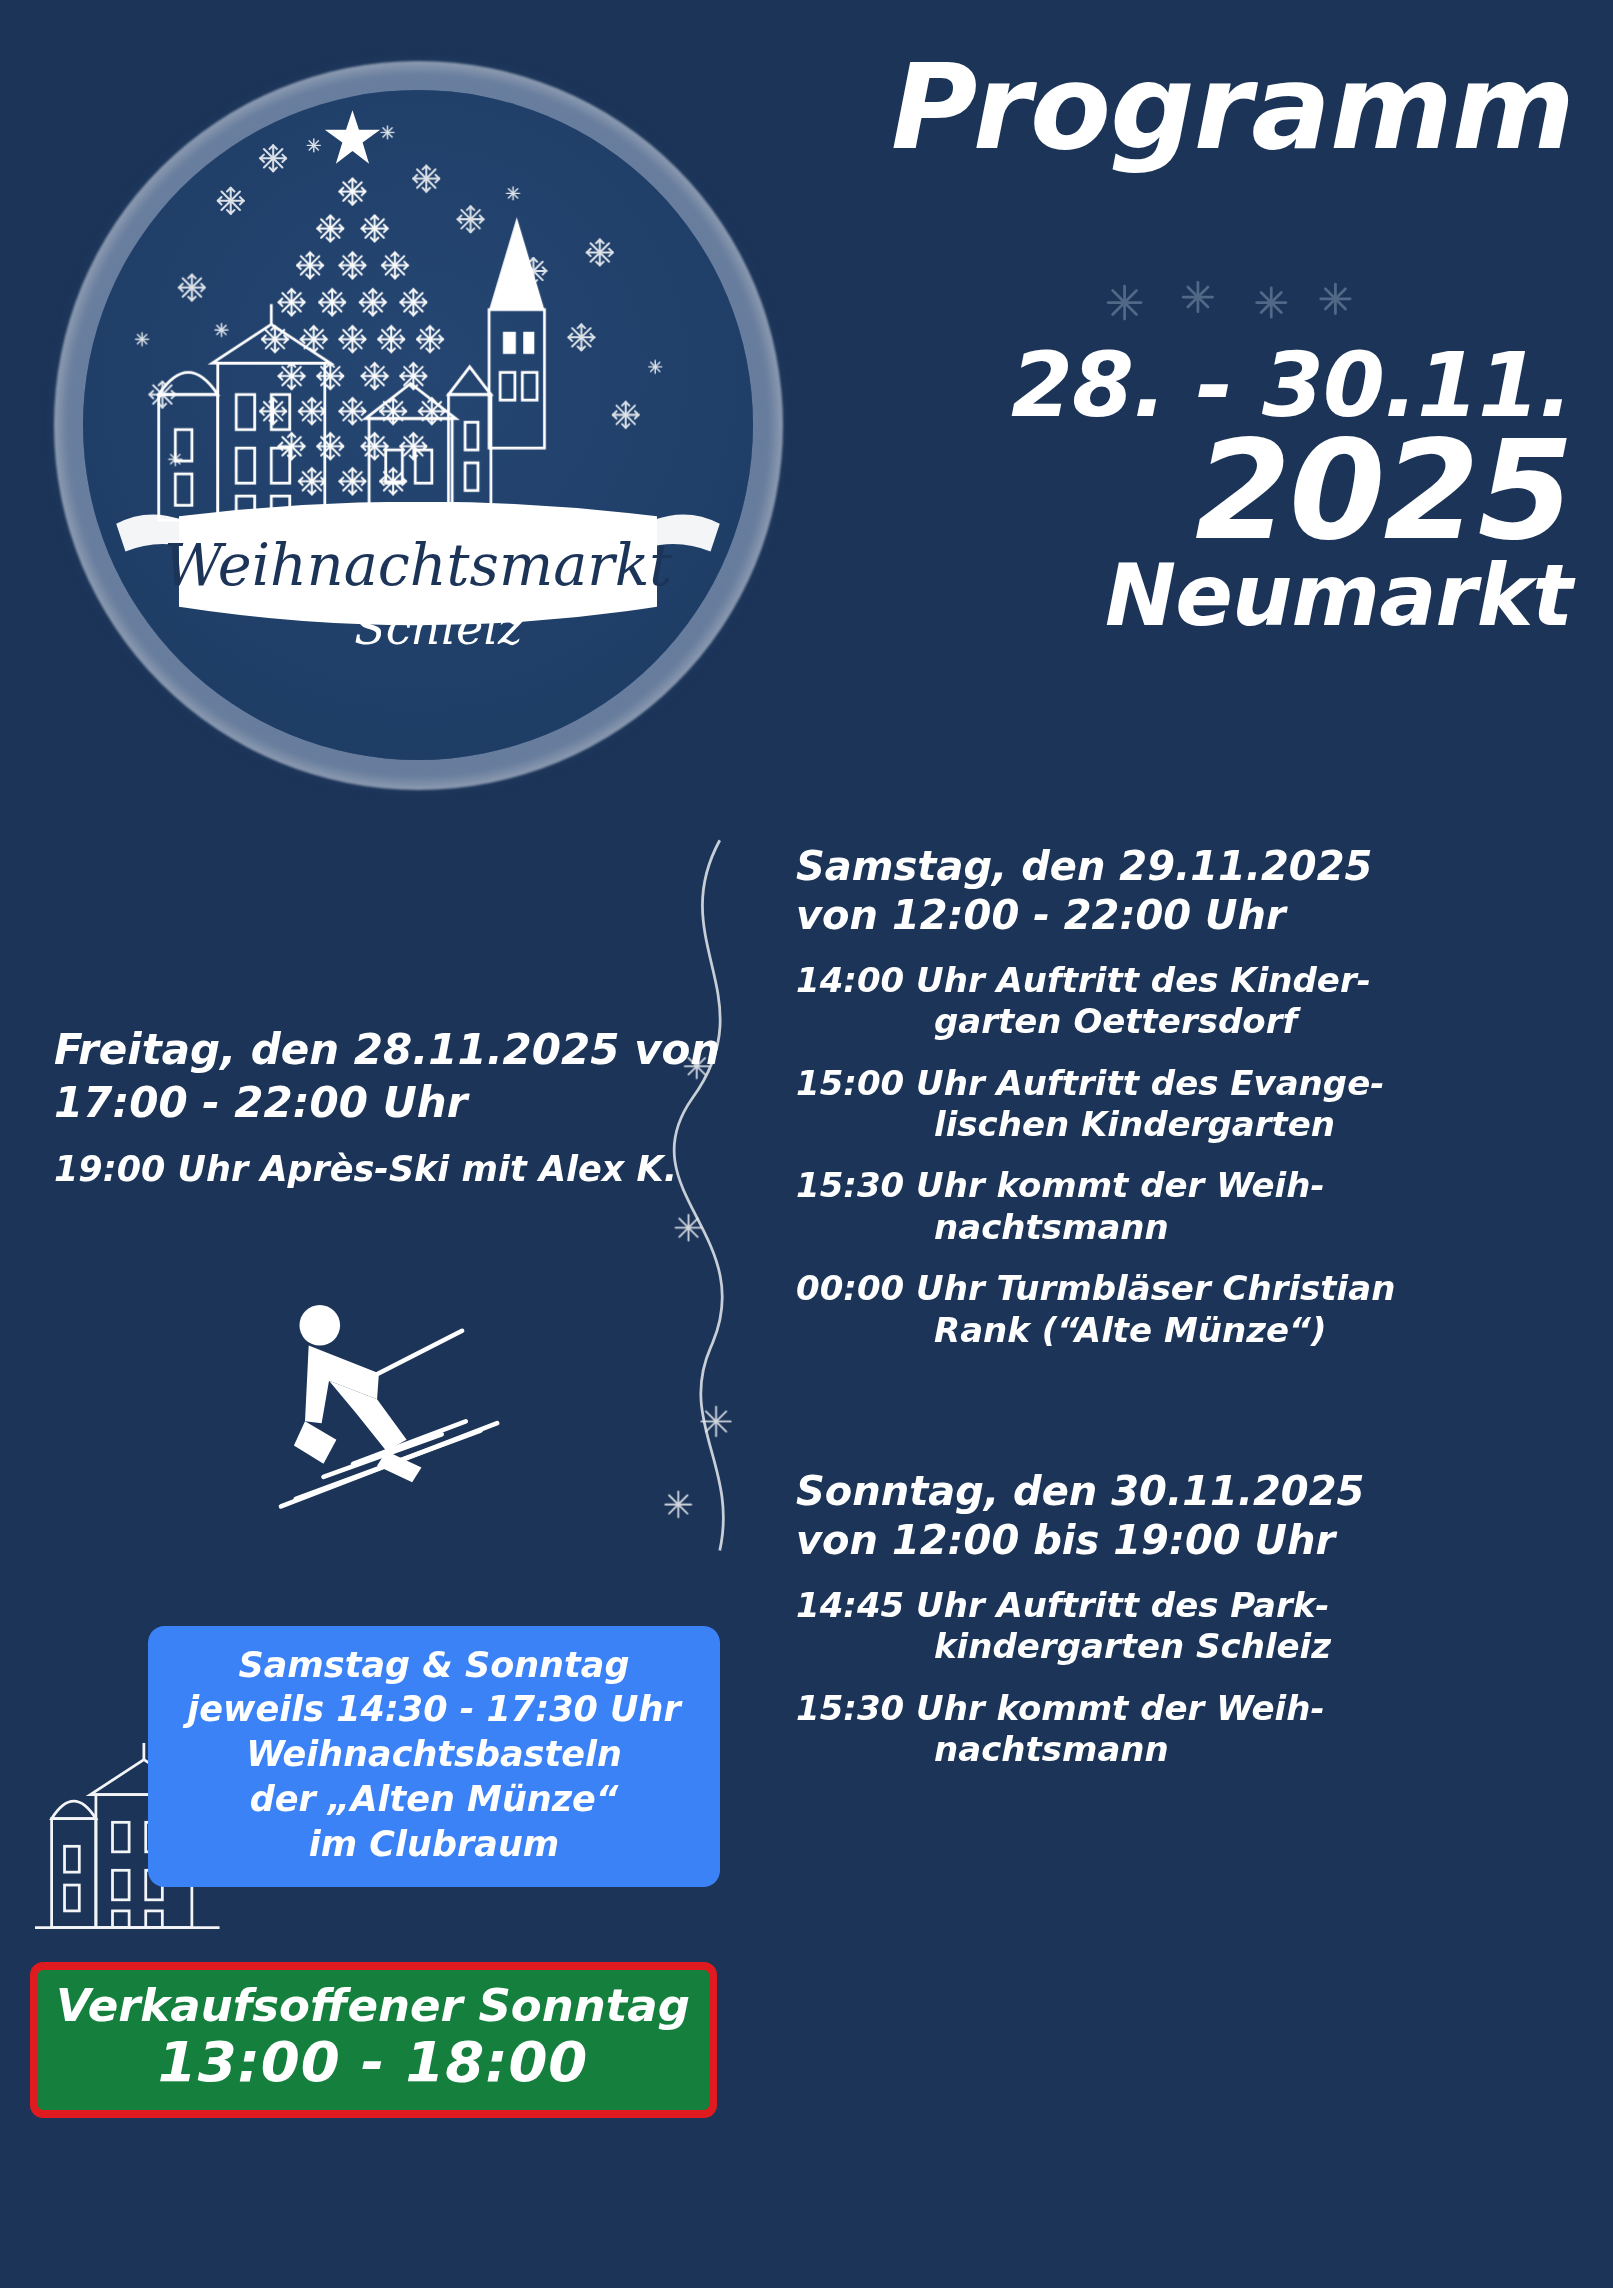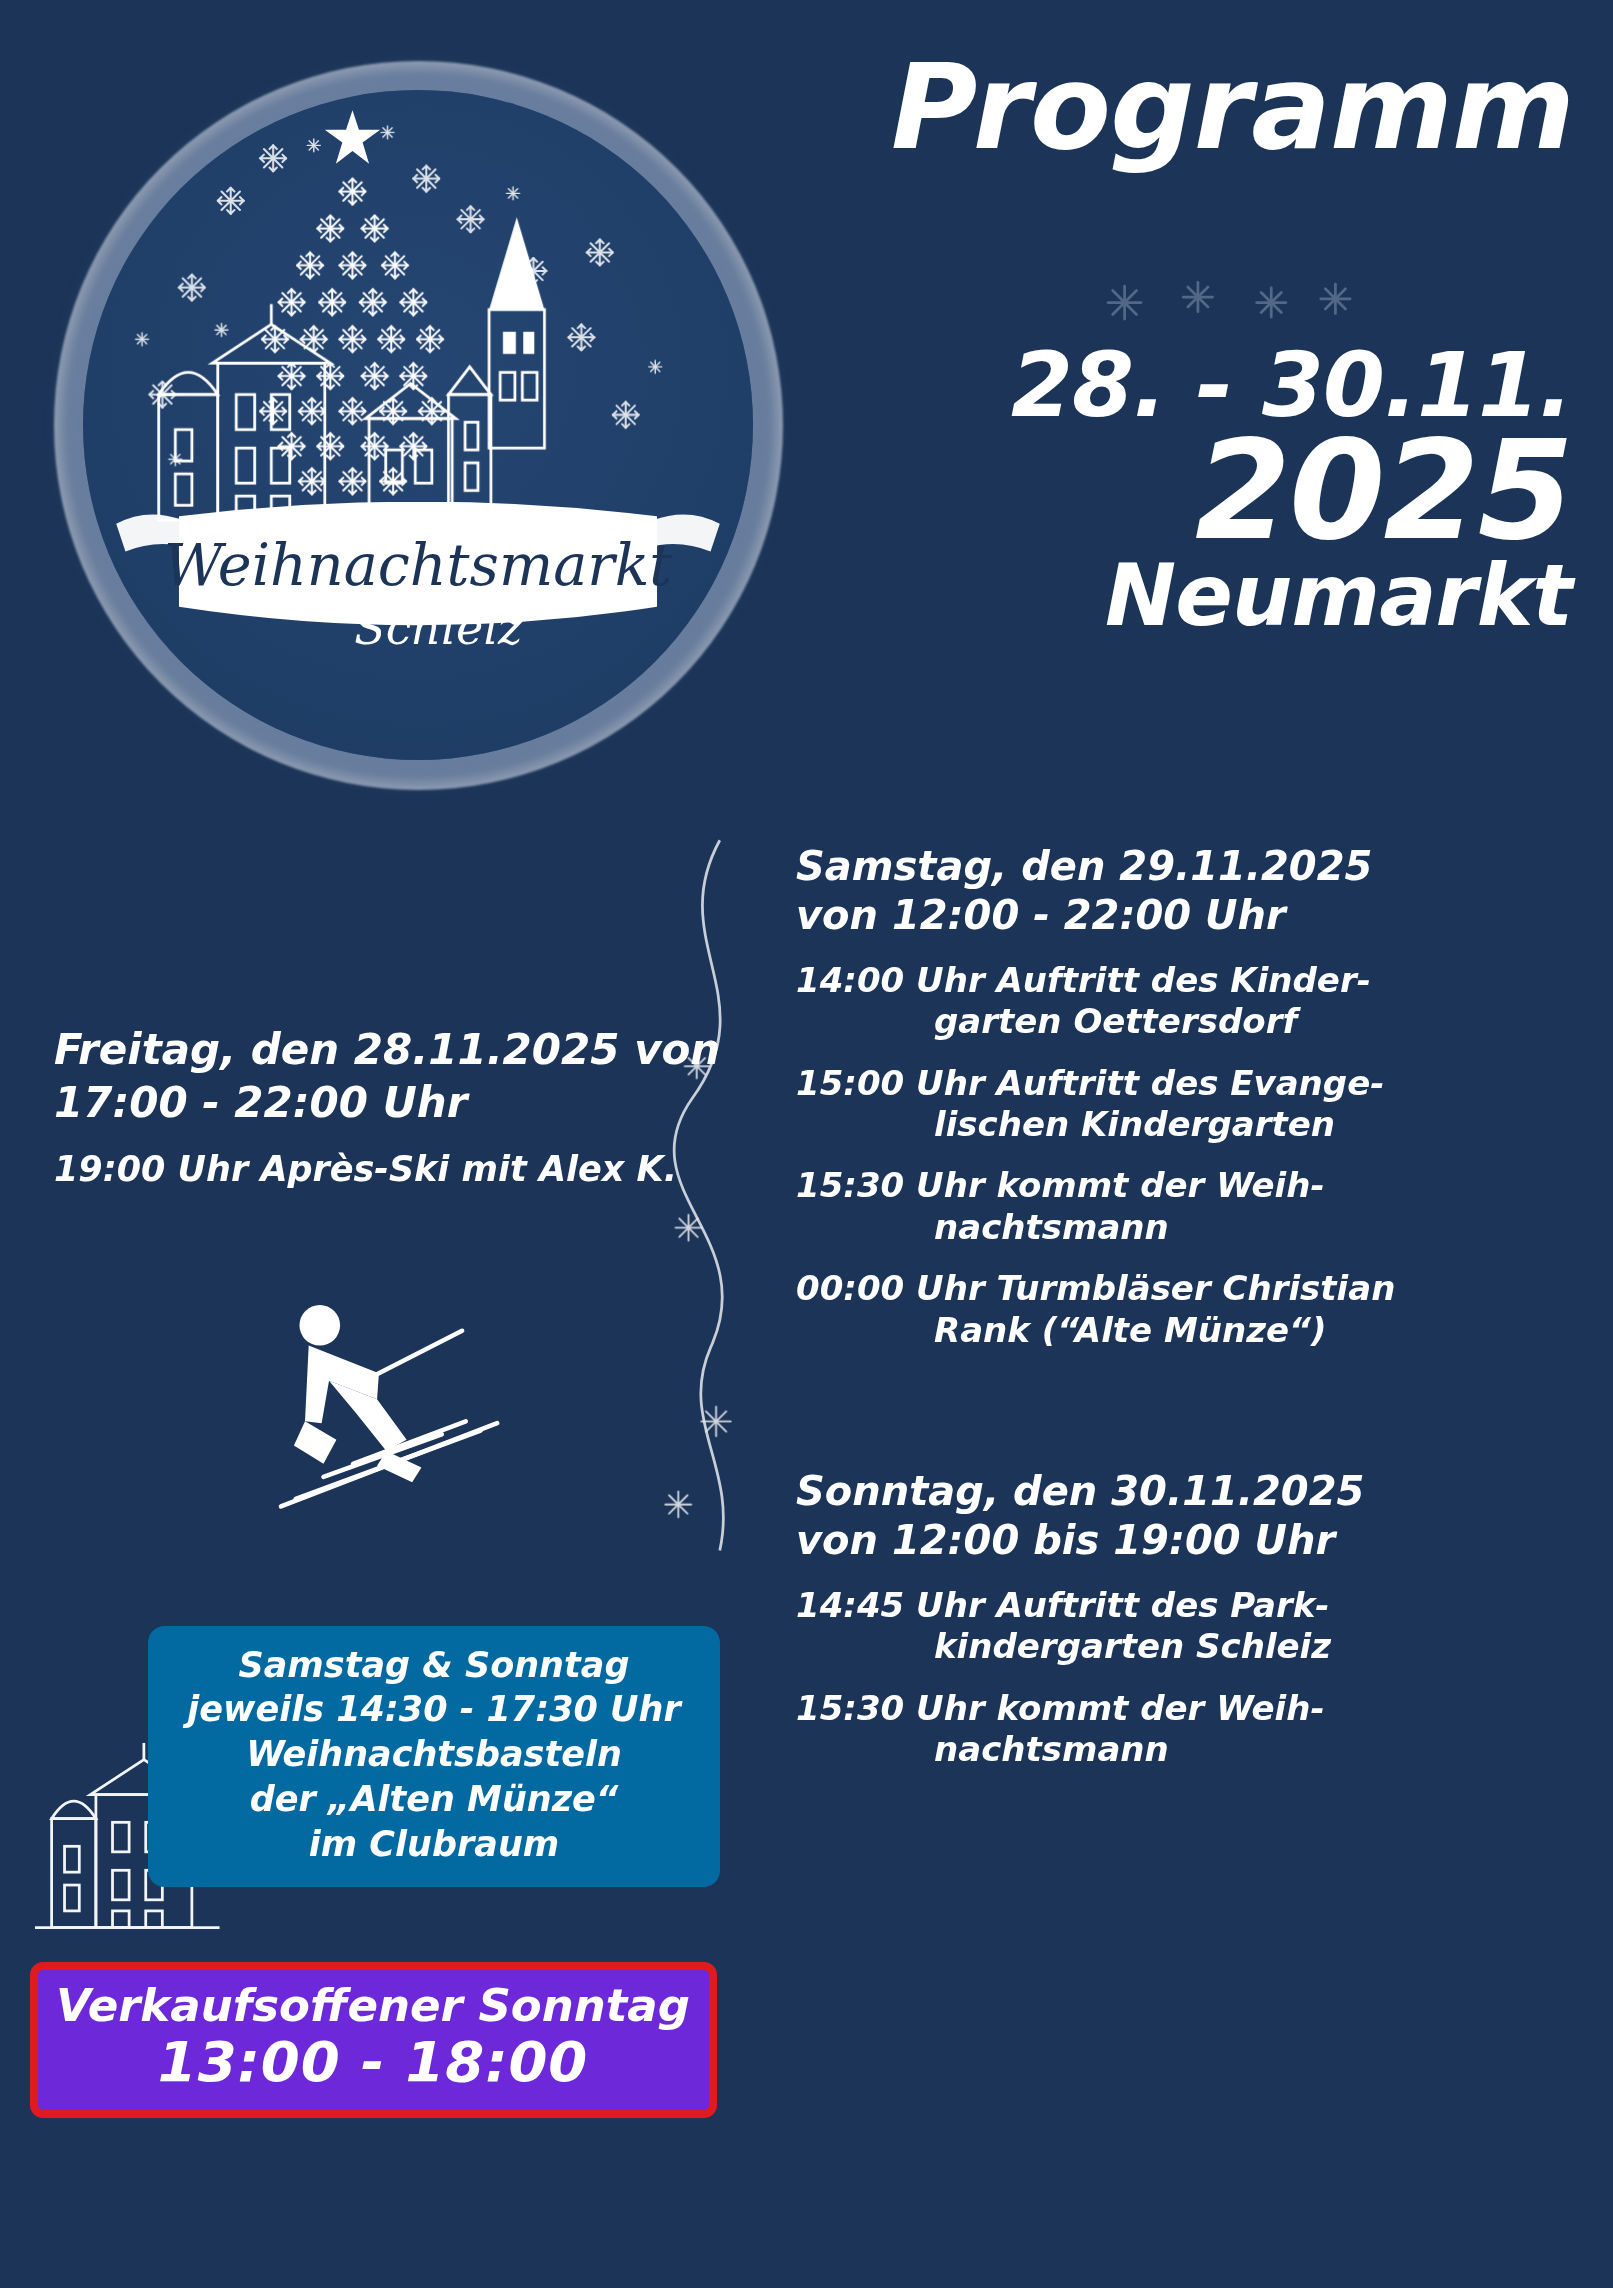--- a/index.html
+++ b/index.html
@@ -179,21 +179,21 @@
     opacity: 0.9;
   }
 
   
   .bastel-box {
     position: absolute;
     left: 148px;
     top: 1626px;
     width: 572px;
     padding: 16.6px 18.5px 20px 18.5px;
-    background: #0369a1;
+    background: #3b82f6;
     border-radius: 16.6px;
     text-align: center;
     font-weight: bold;
     font-style: italic;
     font-size: 35px;
     line-height: 1.28;
     box-sizing: border-box;
   }
 
   
@@ -207,21 +207,21 @@
   }
 
   
   .red-box {
     position: absolute;
     left: 29.5px;
     top: 1962px;
     width: 687px;
     border: 8.3px solid #e01b20;
     border-radius: 13px;
-    background: #6d28d9;
+    background: #15803d;
     box-sizing: border-box;
     padding: 11px 0 16.6px 0;
     text-align: center;
   }
   .red-box .line1 {
     font-weight: bold;
     font-style: italic;
     font-size: 45px;
     line-height: 1.1;
   }

